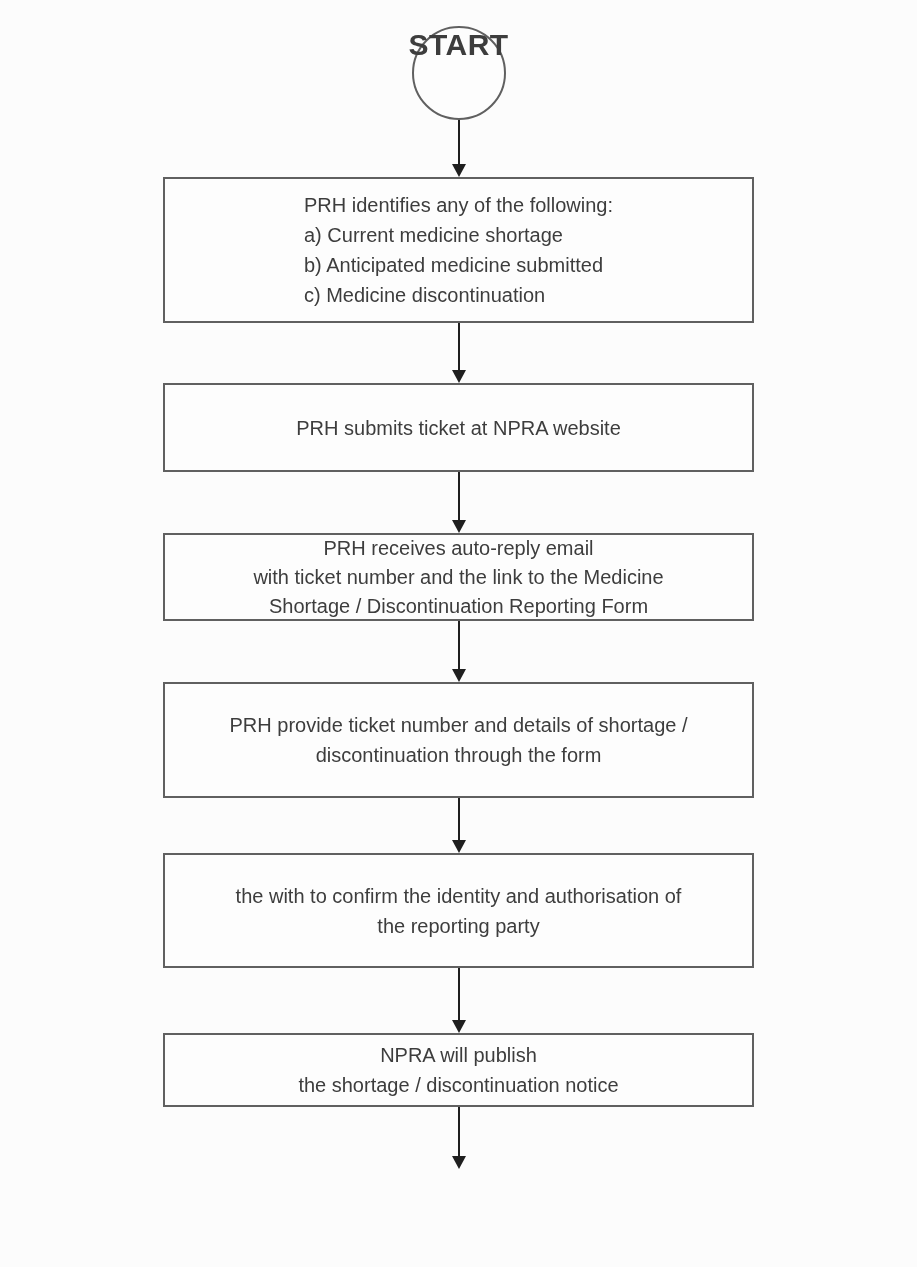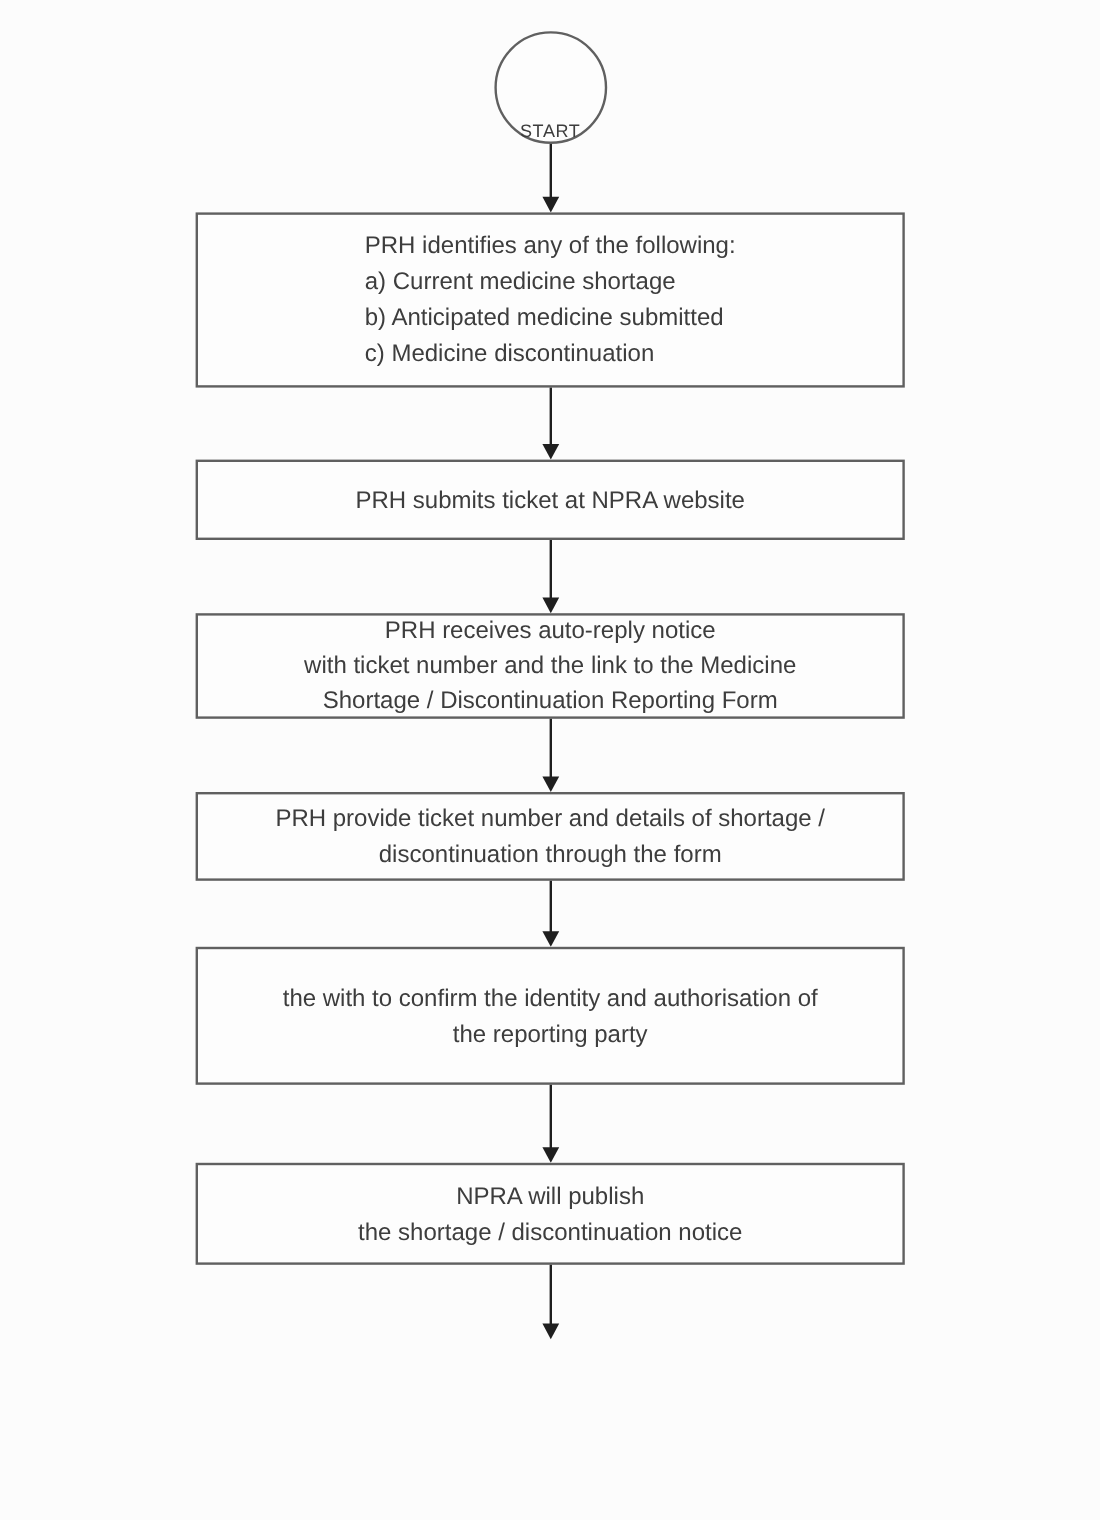--- a/index.html
+++ b/index.html
@@ -26,25 +26,26 @@
     flex-direction: column;
     align-items: center;
   }
   .terminator {
     width: 94px;
     height: 94px;
     border: 2px solid var(--box-border);
     border-radius: 50%;
     background: var(--box-bg);
     display: flex;
-    align-items: flex-end;
+    align-items: flex-start;
     justify-content: center;
-    font-size: 15px;
+    font-size: 30px;
     letter-spacing: 0.5px;
     flex: 0 0 auto;
+    font-weight: bold;
   }
   .terminator.end {
     width: 88px;
     height: 88px;
   }
   .box {
     width: 591px;
     border: 2px solid var(--box-border);
     background: var(--box-bg);
     display: flex;
@@ -55,25 +56,25 @@
     text-align: center;
     flex: 0 0 auto;
   }
   .box .lines { width: 100%; }
   .box .lines.left-block {
     width: fit-content;
     margin: 0 auto;
     text-align: left;
   }
   .b1 { height: 146px; }
-  .b2 { height: 67px; }
+  .b2 { height: 89px; }
   .b3 { height: 88px; line-height: 29px; }
-  .b4 { height: 74px; }
+  .b4 { height: 116px; }
   .b5 { height: 115px; }
-  .b6 { height: 85px; }
+  .b6 { height: 74px; }
   .arrow {
     display: flex;
     flex-direction: column;
     align-items: center;
     flex: 0 0 auto;
   }
   .a1 { height: 57px; }
   .a2 { height: 60px; }
   .a3 { height: 61px; }
   .a4 { height: 61px; }
@@ -128,21 +129,21 @@
     </div>
   </div>
 
   <div class="arrow a3">
     <div class="arrow-line"></div>
     <div class="arrow-head"></div>
   </div>
 
   <div class="box b3">
     <div class="lines">
-      <div>PRH receives auto-reply notice</div>
+      <div>PRH receives auto-reply email</div>
       <div>with ticket number and the link to the Medicine</div>
       <div>Shortage / Discontinuation Reporting Form</div>
     </div>
   </div>
 
   <div class="arrow a4">
     <div class="arrow-line"></div>
     <div class="arrow-head"></div>
   </div>
 

